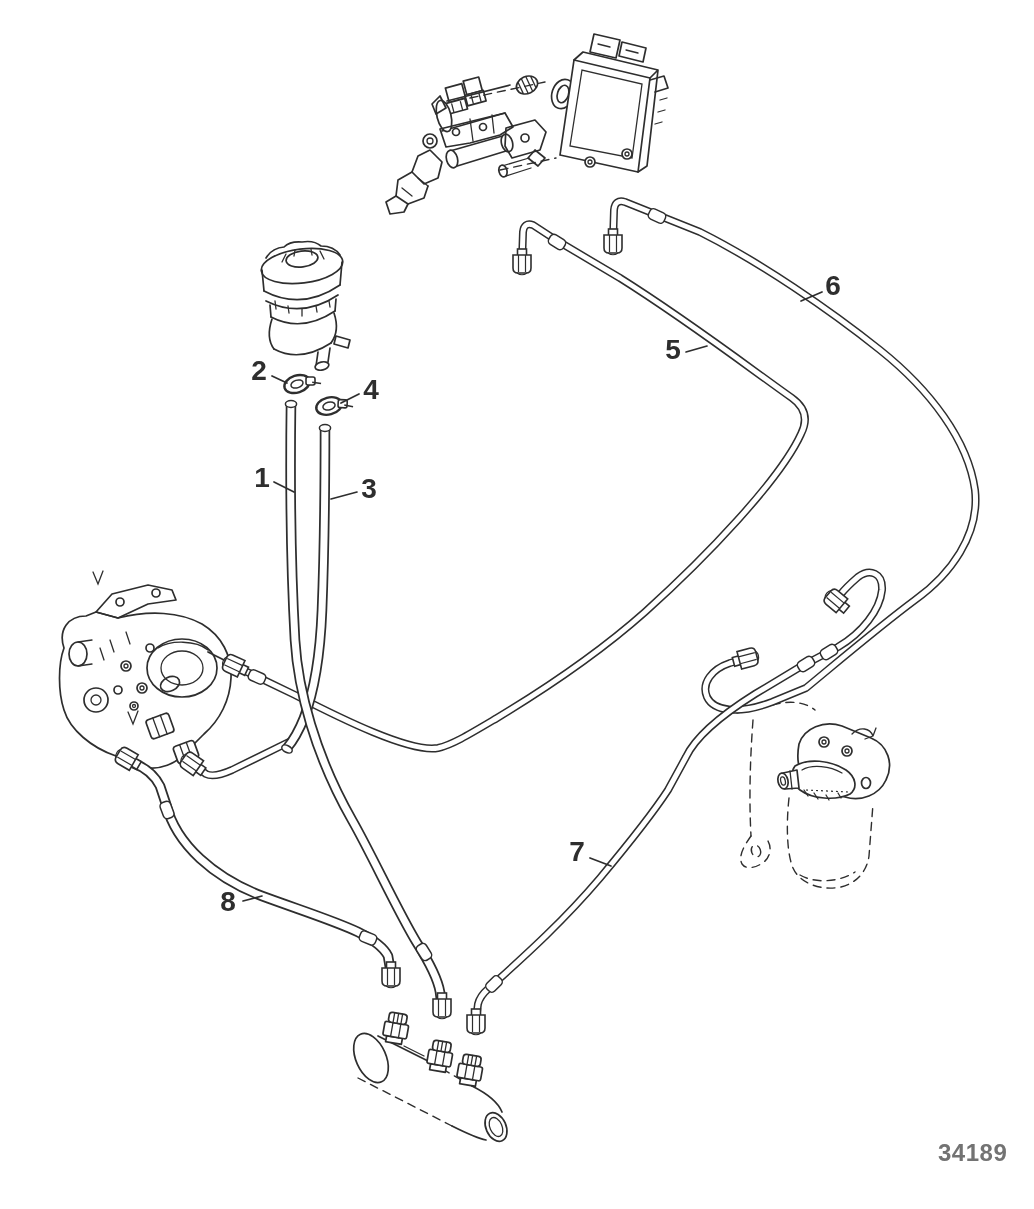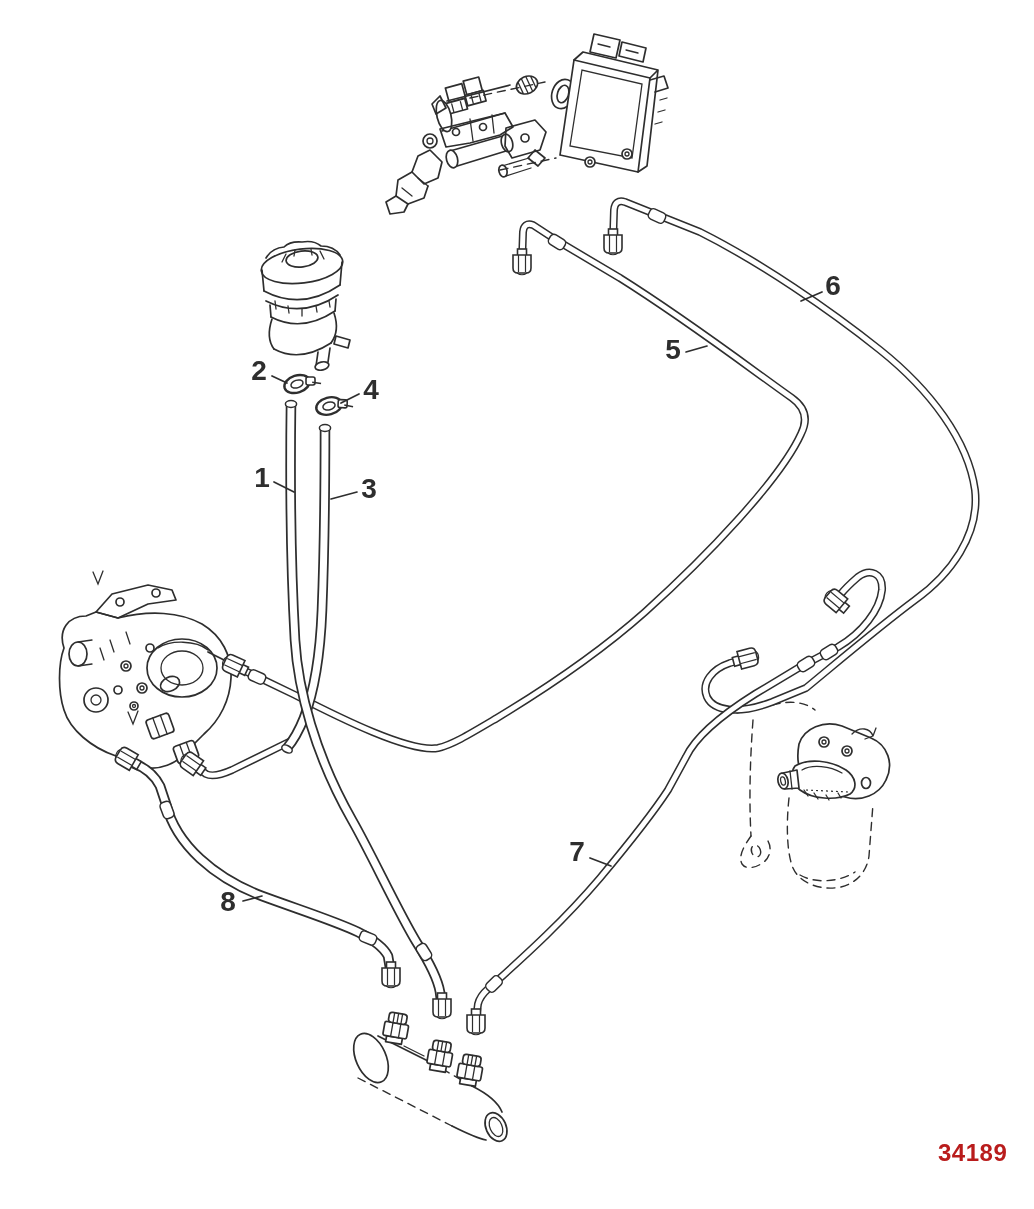--- a/index.html
+++ b/index.html
@@ -2,21 +2,21 @@
 <html><head>
 <meta charset="utf-8">
 <style>
   html,body{margin:0;padding:0;background:#fff;}
   .stage{position:relative;width:1034px;height:1209px;background:#fff;overflow:hidden;
          font-family:"Liberation Sans",sans-serif;}
   .stage svg{position:absolute;left:0;top:0;}
   .callout{position:absolute;transform:translate(-50%,-50%);
            font:bold 28px "Liberation Sans",sans-serif;color:#2e2e2e;line-height:1;}
   .drawing-number{position:absolute;font:bold 24px "Liberation Sans",sans-serif;
-                  color:#b91c1c;letter-spacing:.5px;line-height:1;}
+                  color:#737373;letter-spacing:.5px;line-height:1;}
   
   .ln  {fill:none;stroke:#2e2e2e;stroke-width:1.7;stroke-linejoin:round;stroke-linecap:round;}
   .lnf {fill:#fff;stroke:#2e2e2e;stroke-width:1.7;stroke-linejoin:round;}
   .thin{fill:none;stroke:#2e2e2e;stroke-width:1.3;stroke-linecap:round;}
   .dsh {fill:none;stroke:#2e2e2e;stroke-width:1.4;stroke-dasharray:8 6;stroke-linecap:round;}
   .dot {fill:none;stroke:#2e2e2e;stroke-width:1.2;stroke-dasharray:2 3;}
   .tubeD{fill:none;stroke:#2e2e2e;stroke-width:8;stroke-linecap:butt;stroke-linejoin:round;}
   .tubeL{fill:none;stroke:#ffffff;stroke-width:5;stroke-linecap:butt;stroke-linejoin:round;}
   .hoseD{fill:none;stroke:#2e2e2e;stroke-width:10.5;stroke-linecap:butt;stroke-linejoin:round;}
   .hoseL{fill:none;stroke:#ffffff;stroke-width:7;stroke-linecap:butt;stroke-linejoin:round;}

